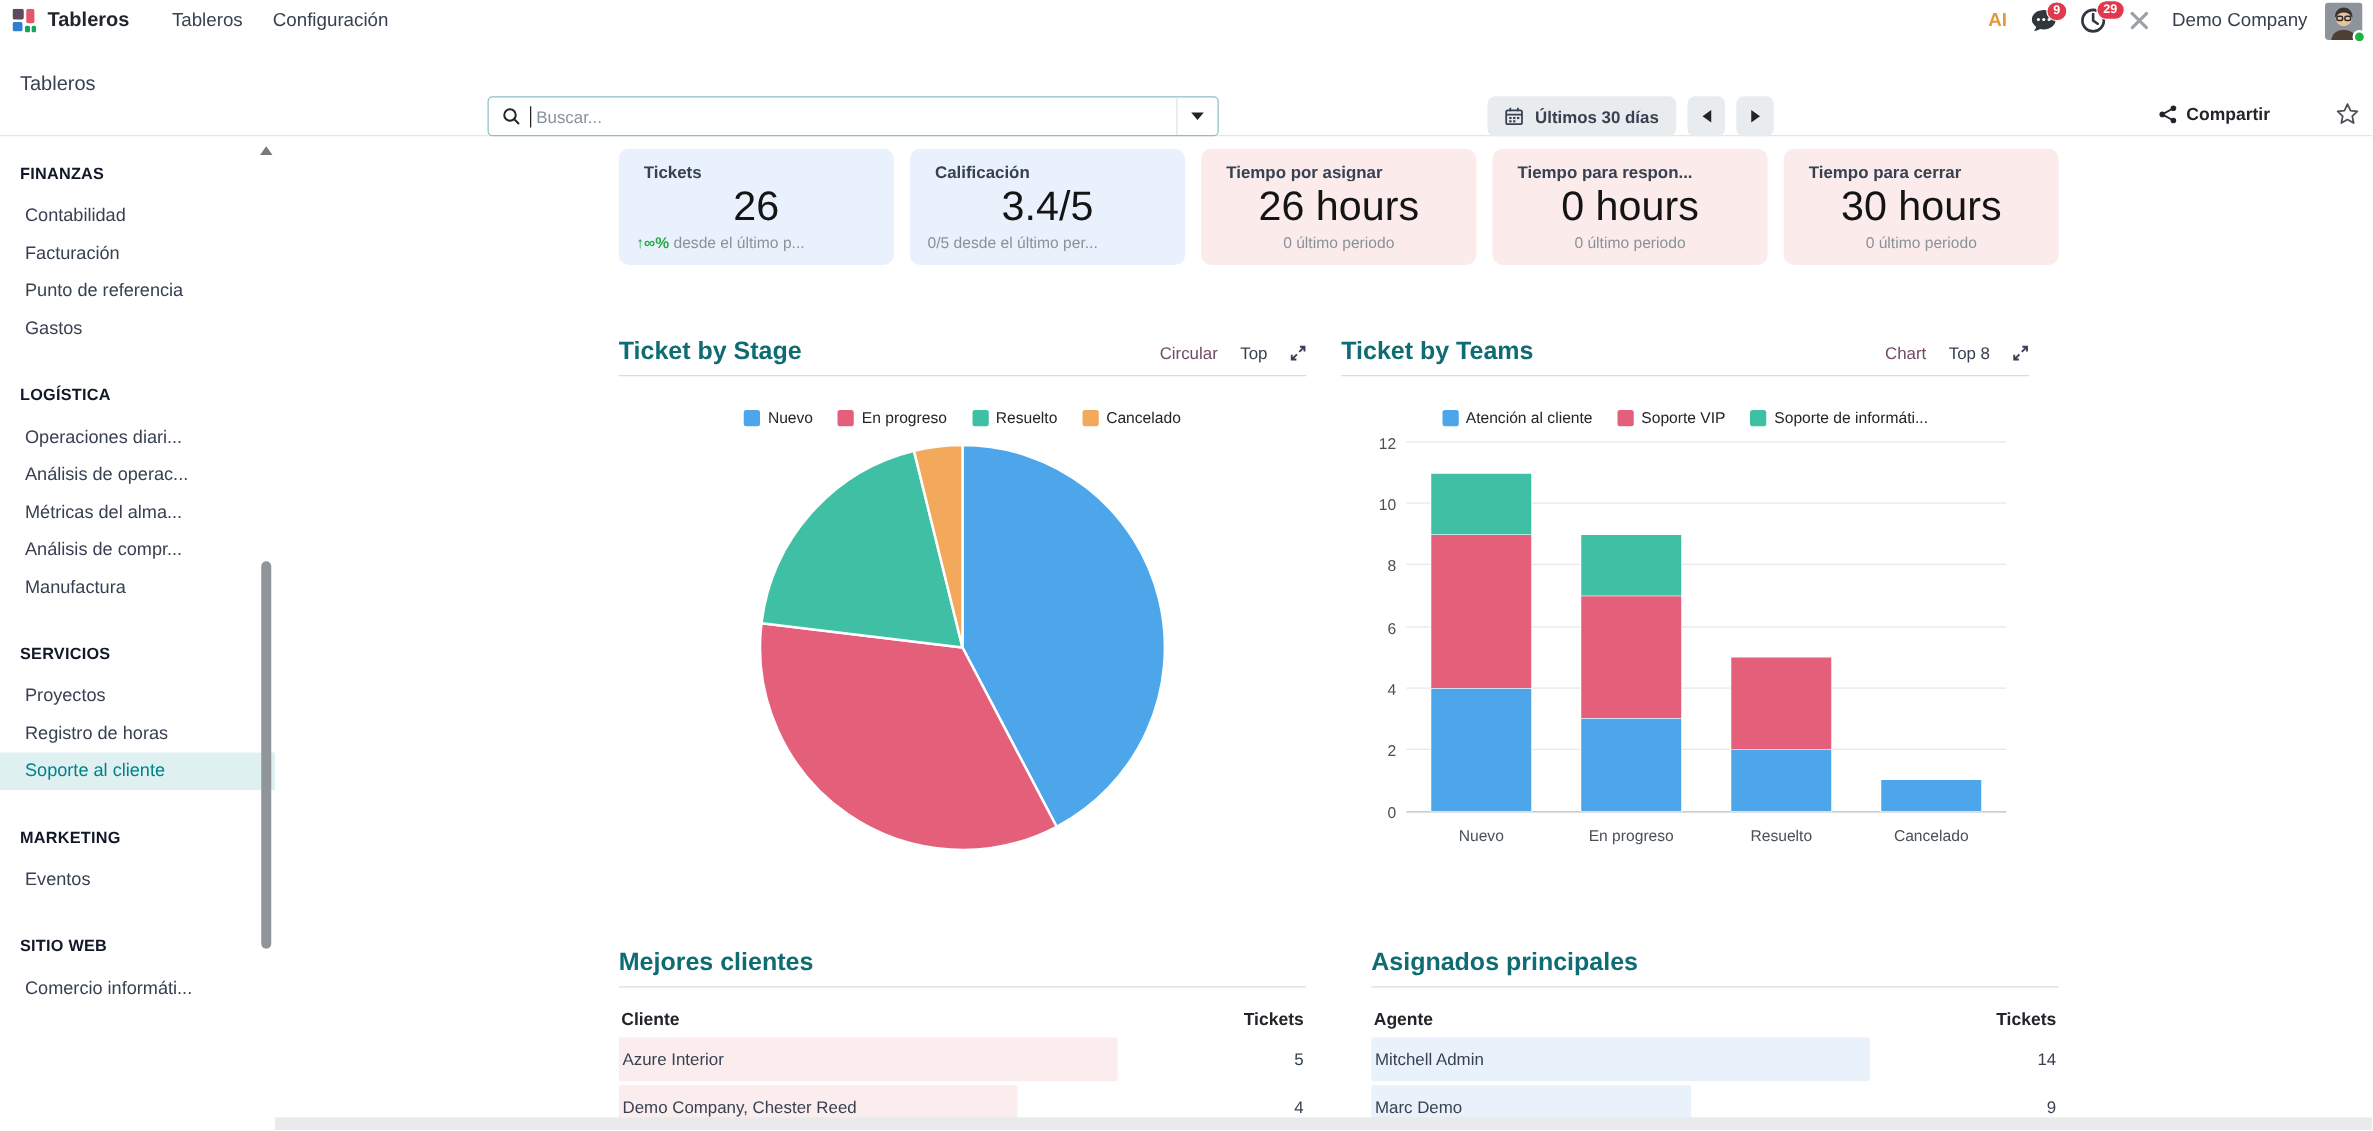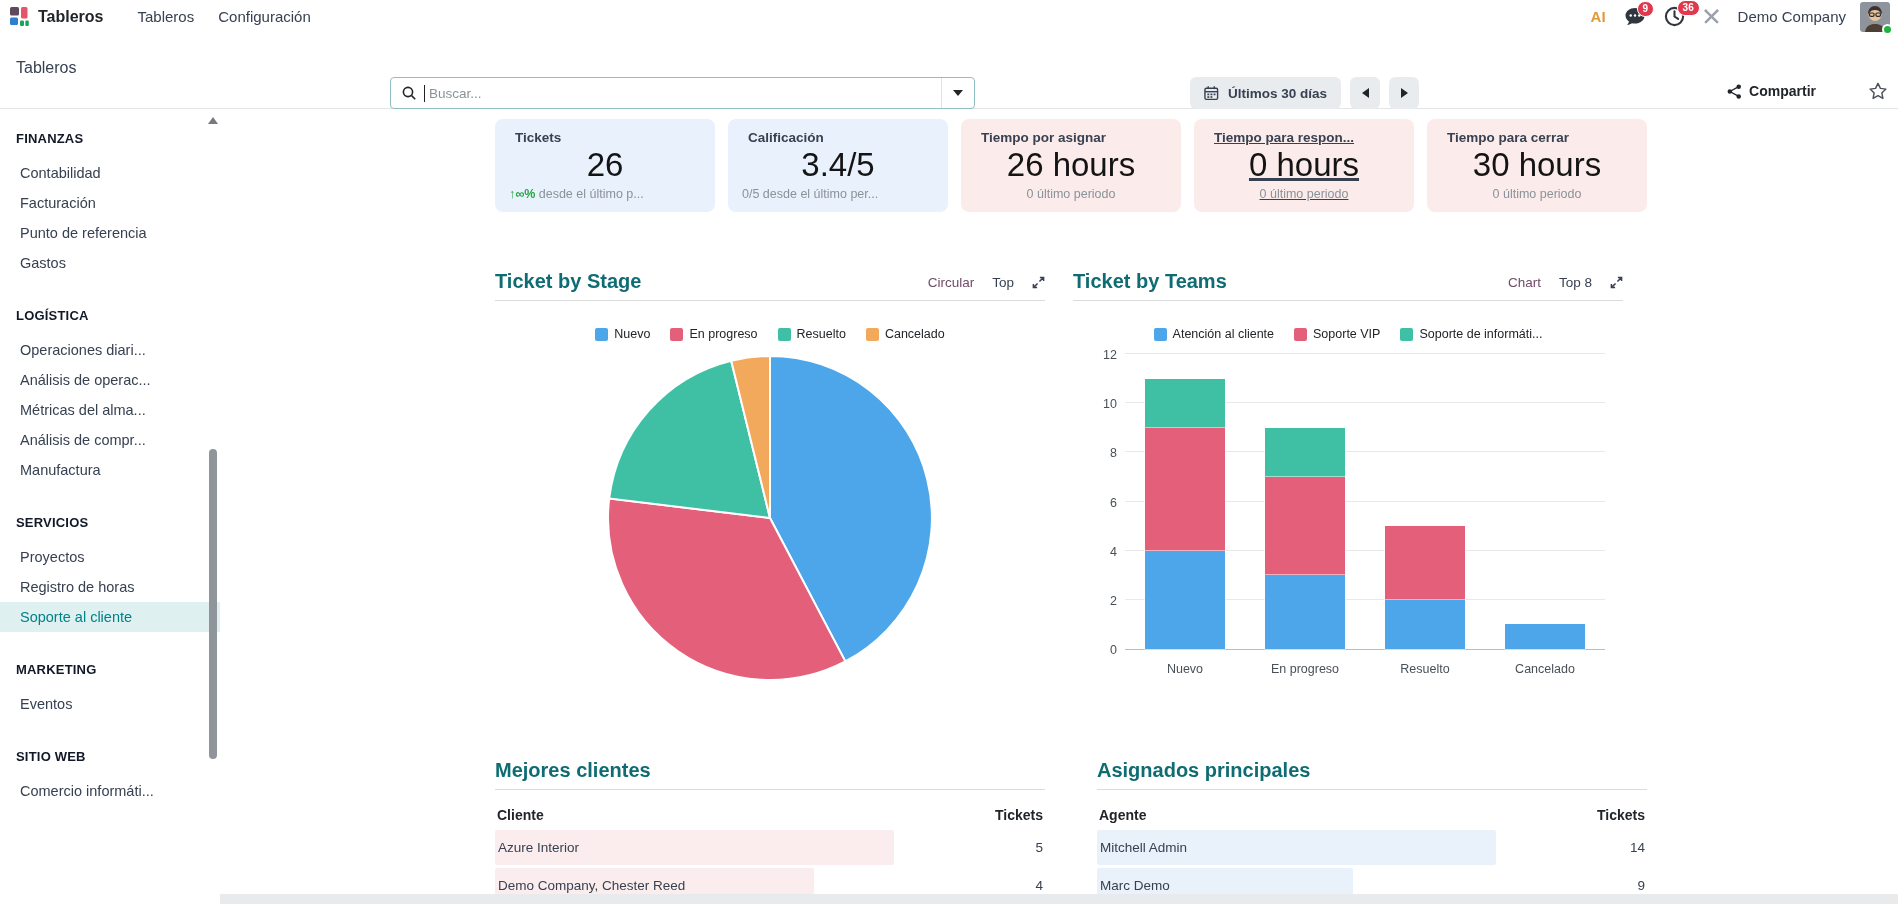--- a/index.html
+++ b/index.html
@@ -134,21 +134,21 @@
           <circle cx="11" cy="9" r="1.3" fill="#fff"></circle>
           <circle cx="15.5" cy="9" r="1.3" fill="#fff"></circle>
       </svg>
       <span class="badge">9</span>
     </span>
     <span class="icon-btn">
       <svg width="21" height="21" viewBox="0 0 22 22" fill="none" stroke="#32373f" stroke-width="2.2">
         <circle cx="11" cy="11" r="9"></circle>
           <path d="M11 5.5V11l3.8 2.6" stroke-linecap="round"></path>
       </svg>
-      <span class="badge">36</span>
+      <span class="badge">29</span>
     </span>
     <span class="icon-btn">
       <svg width="17" height="17" viewBox="0 0 18 18" stroke="#9aa1a8" stroke-width="2.6" stroke-linecap="round">
         <path d="M3 3l12 12M15 3L3 15" fill="none"></path>
         <circle cx="3" cy="3" r="1.4" fill="#9aa1a8" stroke="none"></circle>
           <circle cx="15" cy="3" r="1.4" fill="#9aa1a8" stroke="none"></circle>
       </svg>
     </span>
     <span class="company-name">Demo Company</span>
     <span class="avatar-wrap">
@@ -262,21 +262,21 @@
           <div class="kpi blue" style="background: rgb(233, 241, 252);">
             <div class="kpi-title">Calificación</div>
             <div class="kpi-value">3.4/5</div>
             <div class="kpi-sub">0/5 desde el último per...</div>
           </div>
           <div class="kpi pink" style="background: rgb(251, 236, 235);">
             <div class="kpi-title">Tiempo por asignar</div>
             <div class="kpi-value">26 hours</div>
             <div class="kpi-sub">0 último periodo</div>
           </div>
-          <div class="kpi pink" style="background: rgb(251, 236, 235); text-decoration: underline;">
+          <div class="kpi pink" style="background: rgb(251, 236, 235);">
             <div class="kpi-title">Tiempo para respon...</div>
             <div class="kpi-value">0 hours</div>
             <div class="kpi-sub">0 último periodo</div>
           </div>
           <div class="kpi pink" style="background: rgb(251, 236, 235);">
             <div class="kpi-title">Tiempo para cerrar</div>
             <div class="kpi-value">30 hours</div>
             <div class="kpi-sub">0 último periodo</div>
           </div>
         </div>

